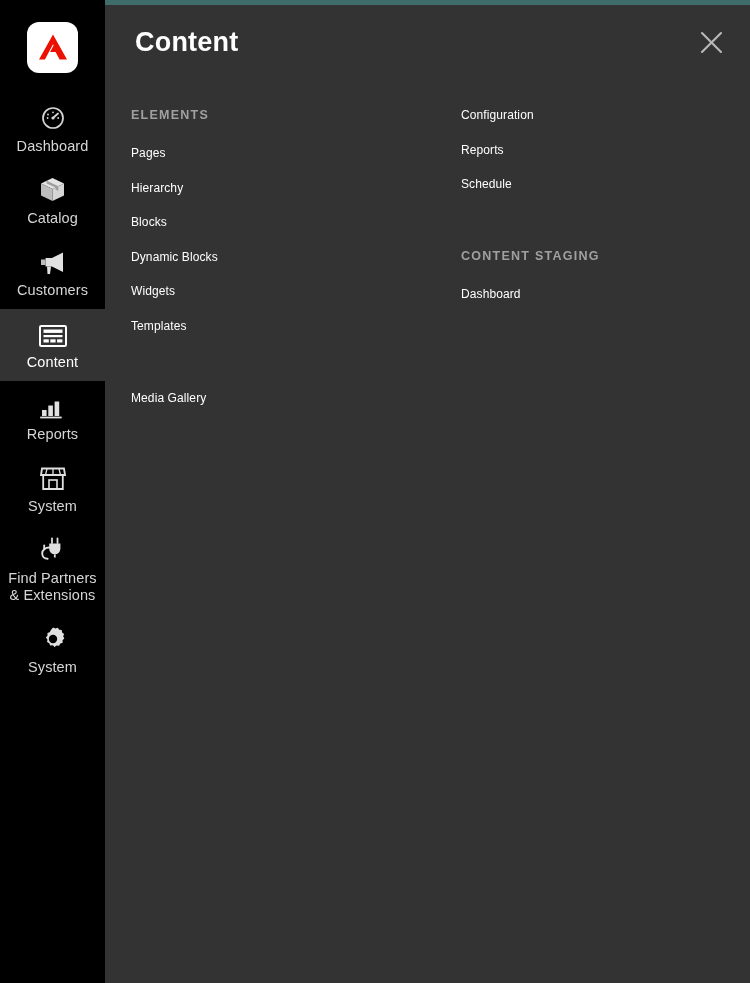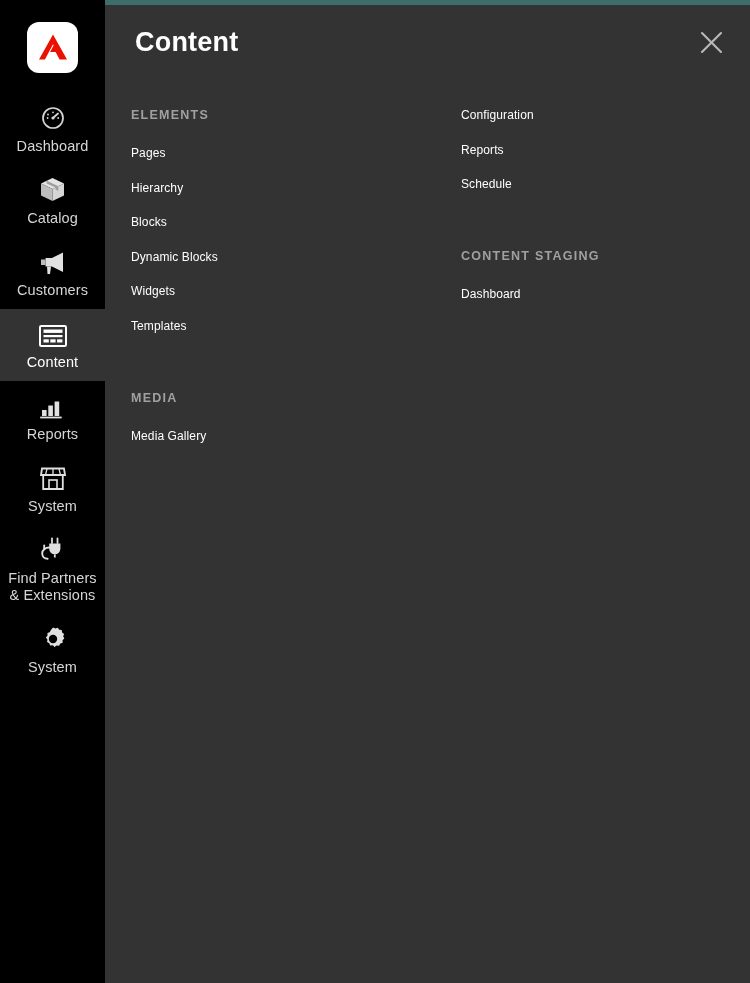--- a/index.html
+++ b/index.html
@@ -224,21 +224,20 @@
               <div class="group-title">ELEMENTS</div>
               <a class="menu-link">Pages</a>
               <a class="menu-link">Hierarchy</a>
               <a class="menu-link">Blocks</a>
               <a class="menu-link">Dynamic Blocks</a>
               <a class="menu-link">Widgets</a>
               <a class="menu-link">Templates</a>
             </div>
             <div class="spacer-media"></div>
             <div class="group">
-              <div class="group-title">MEDIA</div>
               <a class="menu-link">Media Gallery</a>
             </div>
           </div>
       </div>
       <div class="menu-col col2">
         <div class="col-stack" id="col-2">
             <div class="group">
               <a class="menu-link">Configuration</a>
               <a class="menu-link">Reports</a>
               <a class="menu-link">Schedule</a>

